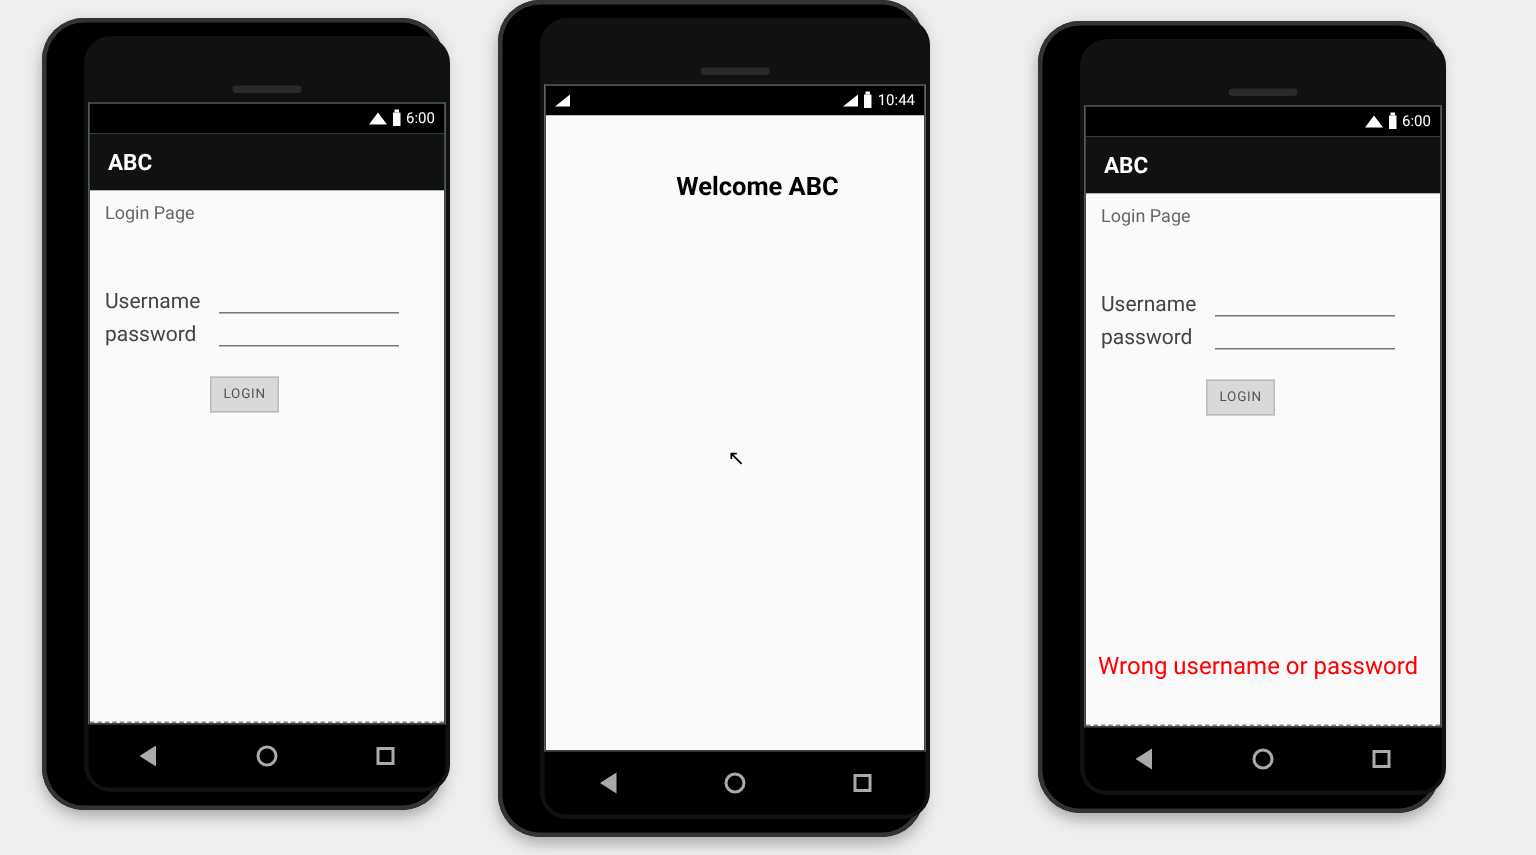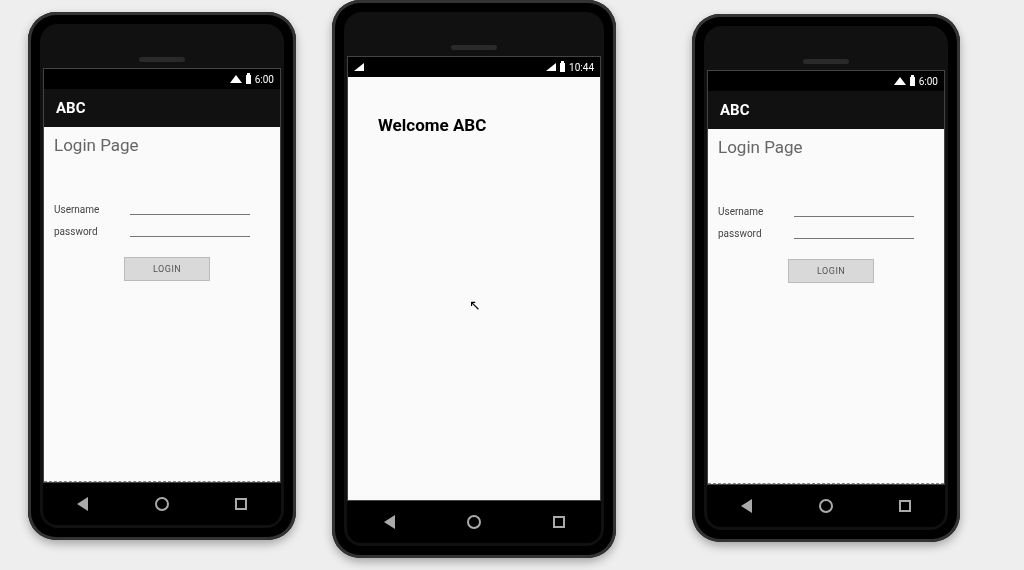--- a/index.html
+++ b/index.html
@@ -18,20 +18,21 @@
       padding: 12px;
     }
     .phone-inner {
       width: 100%;
       height: 100%;
       border-radius: 18px;
       background: #111;
       display: flex;
       flex-direction: column;
       position: relative;
+      margin-left: 16px;
     }
     .phone-top {
       height: 44px;
       display: flex;
       align-items: flex-end;
       justify-content: center;
     }
     .speaker {
       width: 46px;
       height: 5px;
@@ -93,60 +94,61 @@
     .appbar .overflow { margin-left:auto; font-size:16px; color:#ccc;}
     .content {
       flex: 1;
       background: #fafafa;
       position: relative;
       padding: 0;
       border-bottom: 1px dashed #888;
     }
     .login-title {
       color: #666;
-      font-size: 17px;
+      font-size: 12px;
       padding: 8px 10px 0 10px;
     }
     .form {
       padding: 40px 10px 0 10px;
     }
     .form-row { display: flex; align-items: flex-end; gap: 6px; margin-bottom: 2px;}
-    .form-label { color: #444; font-size: 10px; width: 70px;}
+    .form-label { color: #444; font-size: 14px; width: 70px;}
     .form-input {
       border: none;
       border-bottom: 1px solid #777;
       background: transparent;
       width: 120px;
       font-size: 13px;
       padding: 2px 0;
       outline: none;
     }
     .login-btn {
       margin: 18px 0 0 70px;
       background: #d9d9d9;
       border: 1px solid #bbb;
       color: #555;
       font-size: 9px;
       letter-spacing: .5px;
-      padding: 6px 28px;
+      padding: 6px 8px;
       font-family: inherit;
       cursor: pointer;
     }
     .error-msg {
       color: #f00;
       font-size: 16px;
       position: absolute;
       left: 8px;
       bottom: 30px;
     }
     .welcome-msg {
       font-weight: bold;
       font-size: 17px;
       color: #000;
       padding: 38px 0 0 30px;
+      text-align: center;
     }
     .cursor {
       position: absolute;
       left: 48%;
       top: 52%;
       font-size: 14px;
       color: #000;
     }
     .navbar {
       height: 42px;
@@ -280,20 +282,21 @@
           <div class="form-row">
             <span class="form-label">Username</span>
             <input class="form-input" style="">
           </div>
           <div class="form-row">
             <span class="form-label">password</span>
             <input class="form-input" type="password" style="">
           </div>
           <button class="login-btn">LOGIN</button>
         </div>
+        <div class="error-msg">Wrong username or password</div>
       </div>
     </div>
     <div class="navbar">
       <div class="nav-icon">
           <div class="nav-back"></div>
         </div>
       <div class="nav-icon">
           <div class="nav-home"></div>
         </div>
       <div class="nav-icon">

